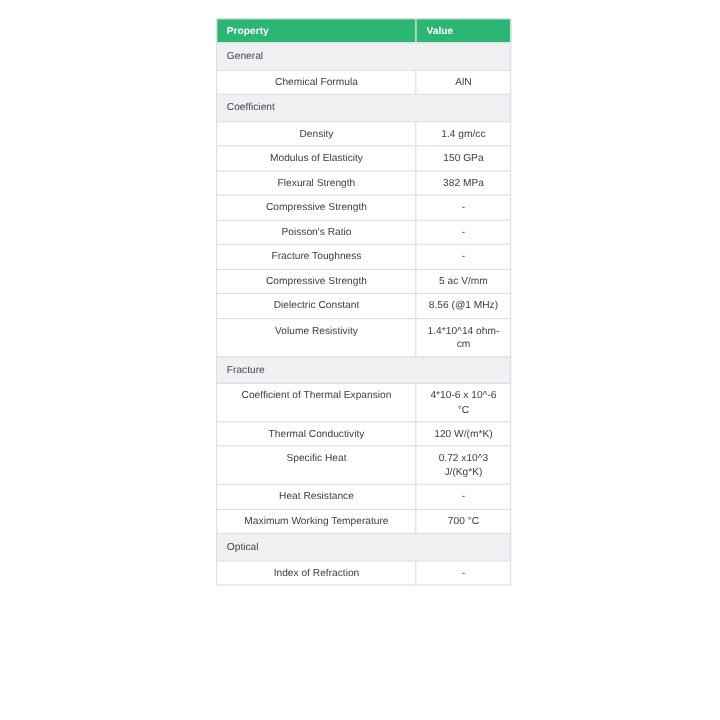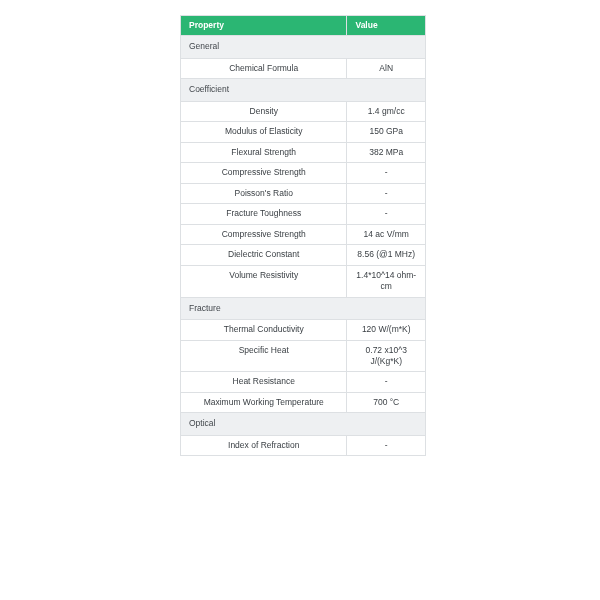--- a/index.html
+++ b/index.html
@@ -94,32 +94,36 @@
           <tr class="data-row">
             <td class="property-cell">Poisson's Ratio</td>
             <td>-</td>
           </tr>
           <tr class="data-row">
             <td class="property-cell">Fracture Toughness</td>
             <td>-</td>
           </tr>
           <tr class="data-row">
             <td class="property-cell">Compressive Strength</td>
-            <td>14 ac V/mm</td>
+            <td>5 ac V/mm</td>
           </tr>
           <tr class="data-row">
             <td class="property-cell">Dielectric Constant</td>
             <td>8.56 (@1 MHz)</td>
           </tr>
           <tr class="data-row">
             <td class="property-cell">Volume Resistivity</td>
             <td>1.4*10^14 ohm-cm</td>
           </tr>
           <tr class="section-row">
             <td colspan="2">Fracture</td>
+          </tr>
+          <tr class="data-row">
+            <td class="property-cell">Coefficient of Thermal Expansion</td>
+            <td>4*10-6 x 10^-6 °C</td>
           </tr>
           <tr class="data-row">
             <td class="property-cell">Thermal Conductivity</td>
             <td>120 W/(m*K)</td>
           </tr>
           <tr class="data-row">
             <td class="property-cell">Specific Heat</td>
             <td>0.72 x10^3 J/(Kg*K)</td>
           </tr>
           <tr class="data-row">

